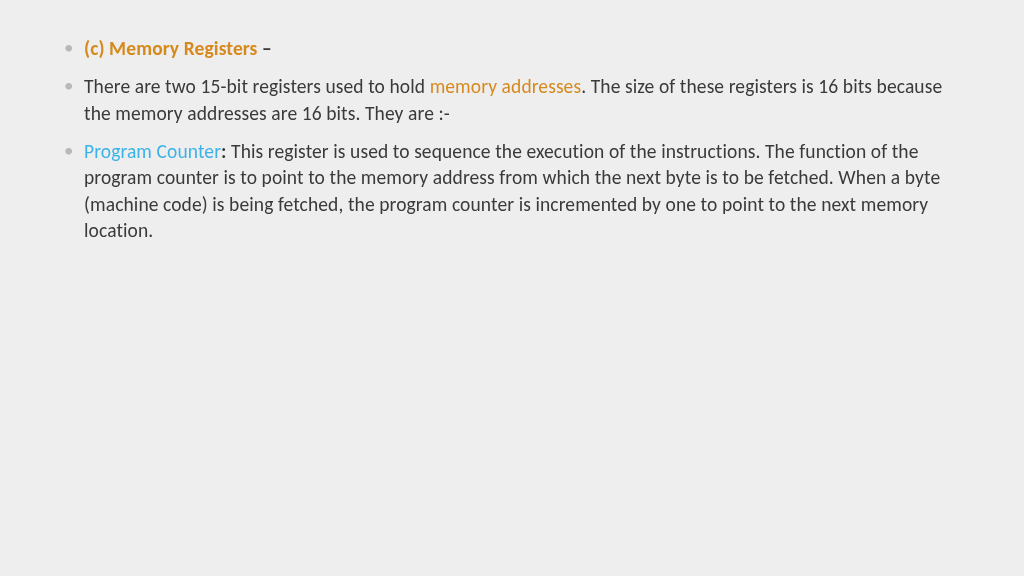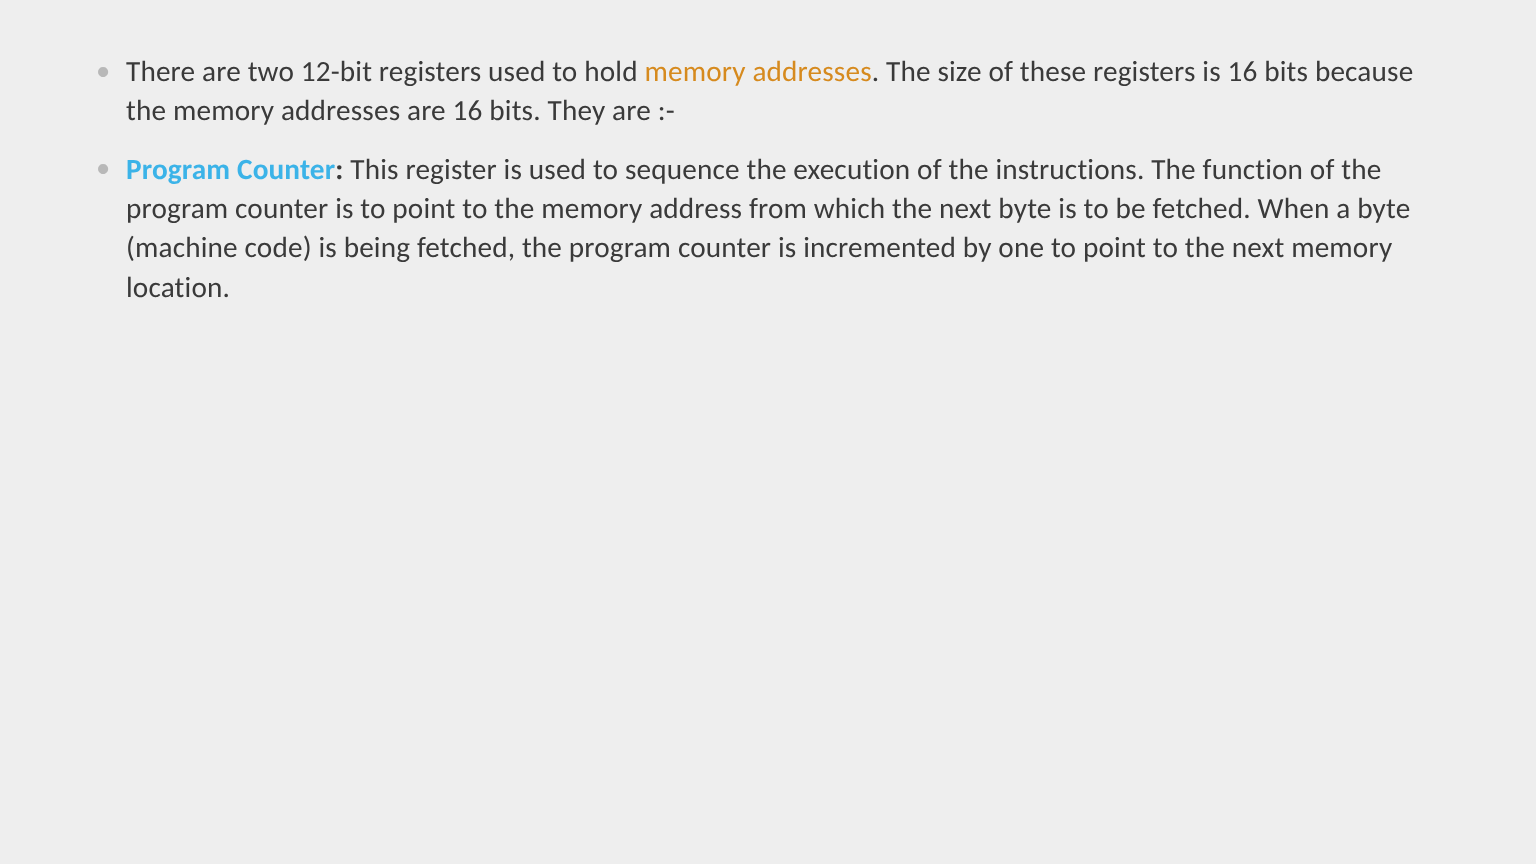--- a/index.html
+++ b/index.html
@@ -33,21 +33,21 @@
       top: 0;
       color: #b8b8b8;
       font-size: 19px;
     }
     .heading-orange {
       color: #d68a1e;
       font-weight: bold;
     }
     .heading-blue {
       color: #3bb3e8;
-      font-weight: bold;
+      font-weight: normal;
     }
     .link-orange {
       color: #d68a1e;
     }
     .dash-dark {
       color: #3a3a3a;
       font-weight: bold;
     }
     .colon-dark {
       color: #3a3a3a;
@@ -55,23 +55,26 @@
     }
     .gap {
       height: 28px;
     }
   </style>
 </head>
 <body>
 
 <ul class="bullet-list">
 
+  <li class="bullet-item">
+    <span class="heading-orange">(c) Memory Registers </span><span class="dash-dark">–</span>
+  </li>
 
   <li class="bullet-item">
-    <span>There are two 12-bit registers used to hold </span><span class="link-orange">memory addresses</span><span>. The size of these registers is 16 bits because the memory addresses are 16 bits. They are :-</span>
+    <span>There are two 15-bit registers used to hold </span><span class="link-orange">memory addresses</span><span>. The size of these registers is 16 bits because the memory addresses are 16 bits. They are :-</span>
   </li>
 
   <li class="bullet-item">
     <span class="heading-blue">Program Counter</span><span class="colon-dark">: </span><span>This register is used to sequence the execution of the instructions. The function of the program counter is to point to the memory address from which the next byte is to be fetched. When a byte (machine code) is being fetched, the program counter is incremented by one to point to the next memory location.</span>
   </li>
 
   <div class="gap"></div>
 
 
 </ul>

